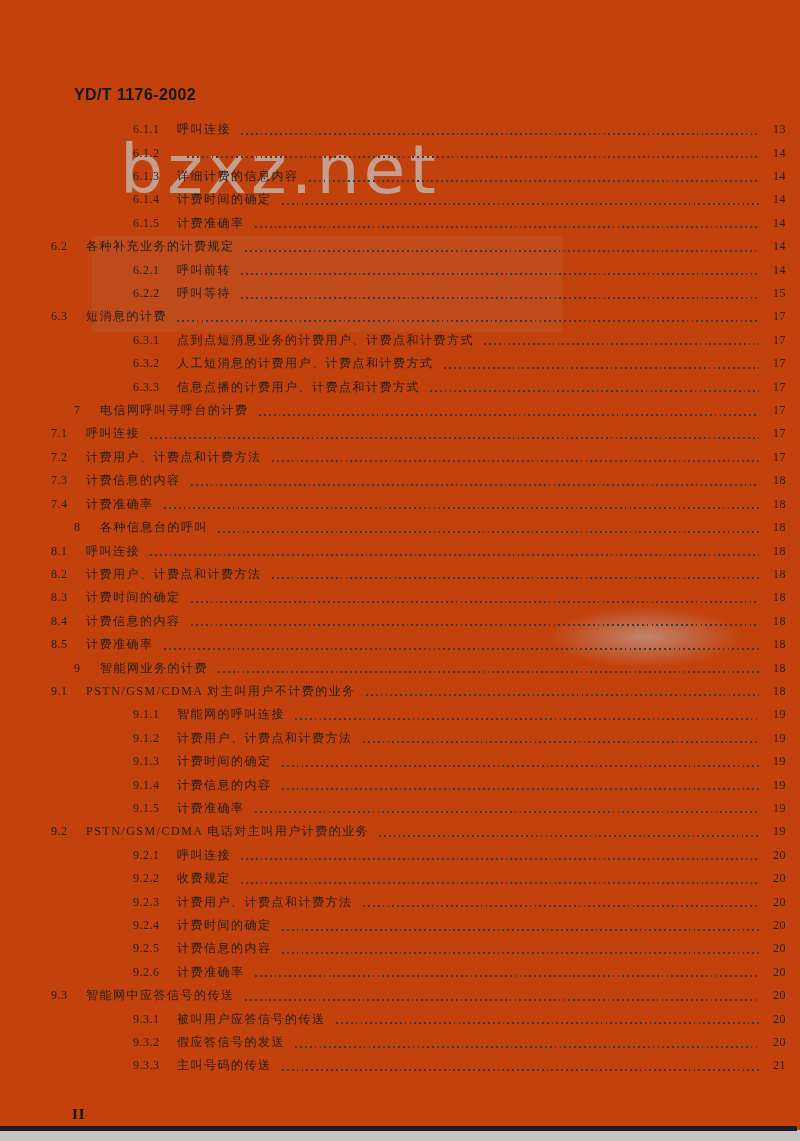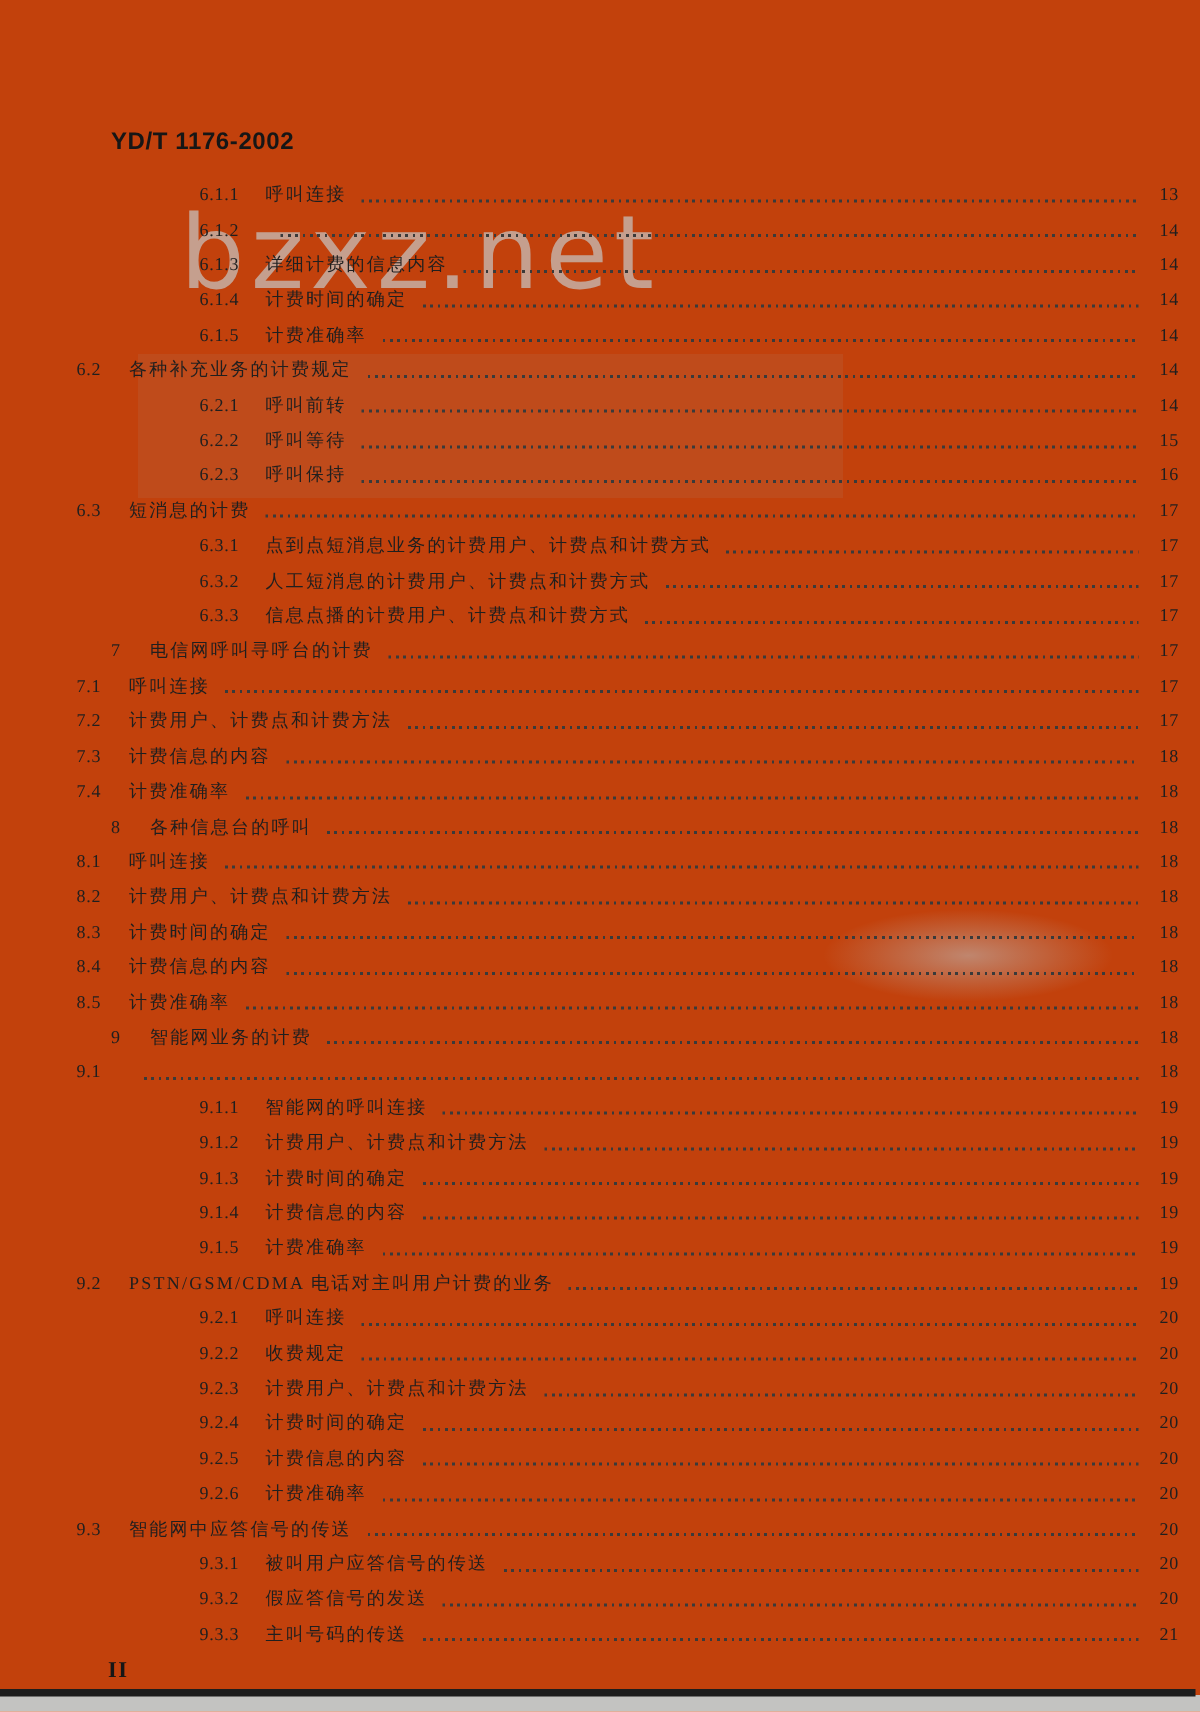--- a/index.html
+++ b/index.html
@@ -103,26 +103,20 @@
         <span class="title">呼叫前转</span>
         <span class="leader"></span>
         <span class="pageno">14</span>
       </div>
       <div class="toc-row lvl3">
         <span class="num">6.2.2</span>
         <span class="title">呼叫等待</span>
         <span class="leader"></span>
         <span class="pageno">15</span>
       </div>
-      <div class="toc-row lvl3">
-        <span class="num">6.2.3</span>
-        <span class="title">呼叫保持</span>
-        <span class="leader"></span>
-        <span class="pageno">16</span>
-      </div>
       <div class="toc-row lvl2">
         <span class="num">6.3</span>
         <span class="title">短消息的计费</span>
         <span class="leader"></span>
         <span class="pageno">17</span>
       </div>
       <div class="toc-row lvl3">
         <span class="num">6.3.1</span>
         <span class="title">点到点短消息业务的计费用户、计费点和计费方式</span>
         <span class="leader"></span>
@@ -207,20 +201,21 @@
         <span class="pageno">18</span>
       </div>
       <div class="toc-row lvl1">
         <span class="num">9</span>
         <span class="title">智能网业务的计费</span>
         <span class="leader"></span>
         <span class="pageno">18</span>
       </div>
       <div class="toc-row lvl2">
         <span class="num">9.1</span>
+        <span class="title">PSTN/GSM/CDMA 对主叫用户不计费的业务</span>
         <span class="leader"></span>
         <span class="pageno">18</span>
       </div>
       <div class="toc-row lvl3">
         <span class="num">9.1.1</span>
         <span class="title">智能网的呼叫连接</span>
         <span class="leader"></span>
         <span class="pageno">19</span>
       </div>
       <div class="toc-row lvl3">

